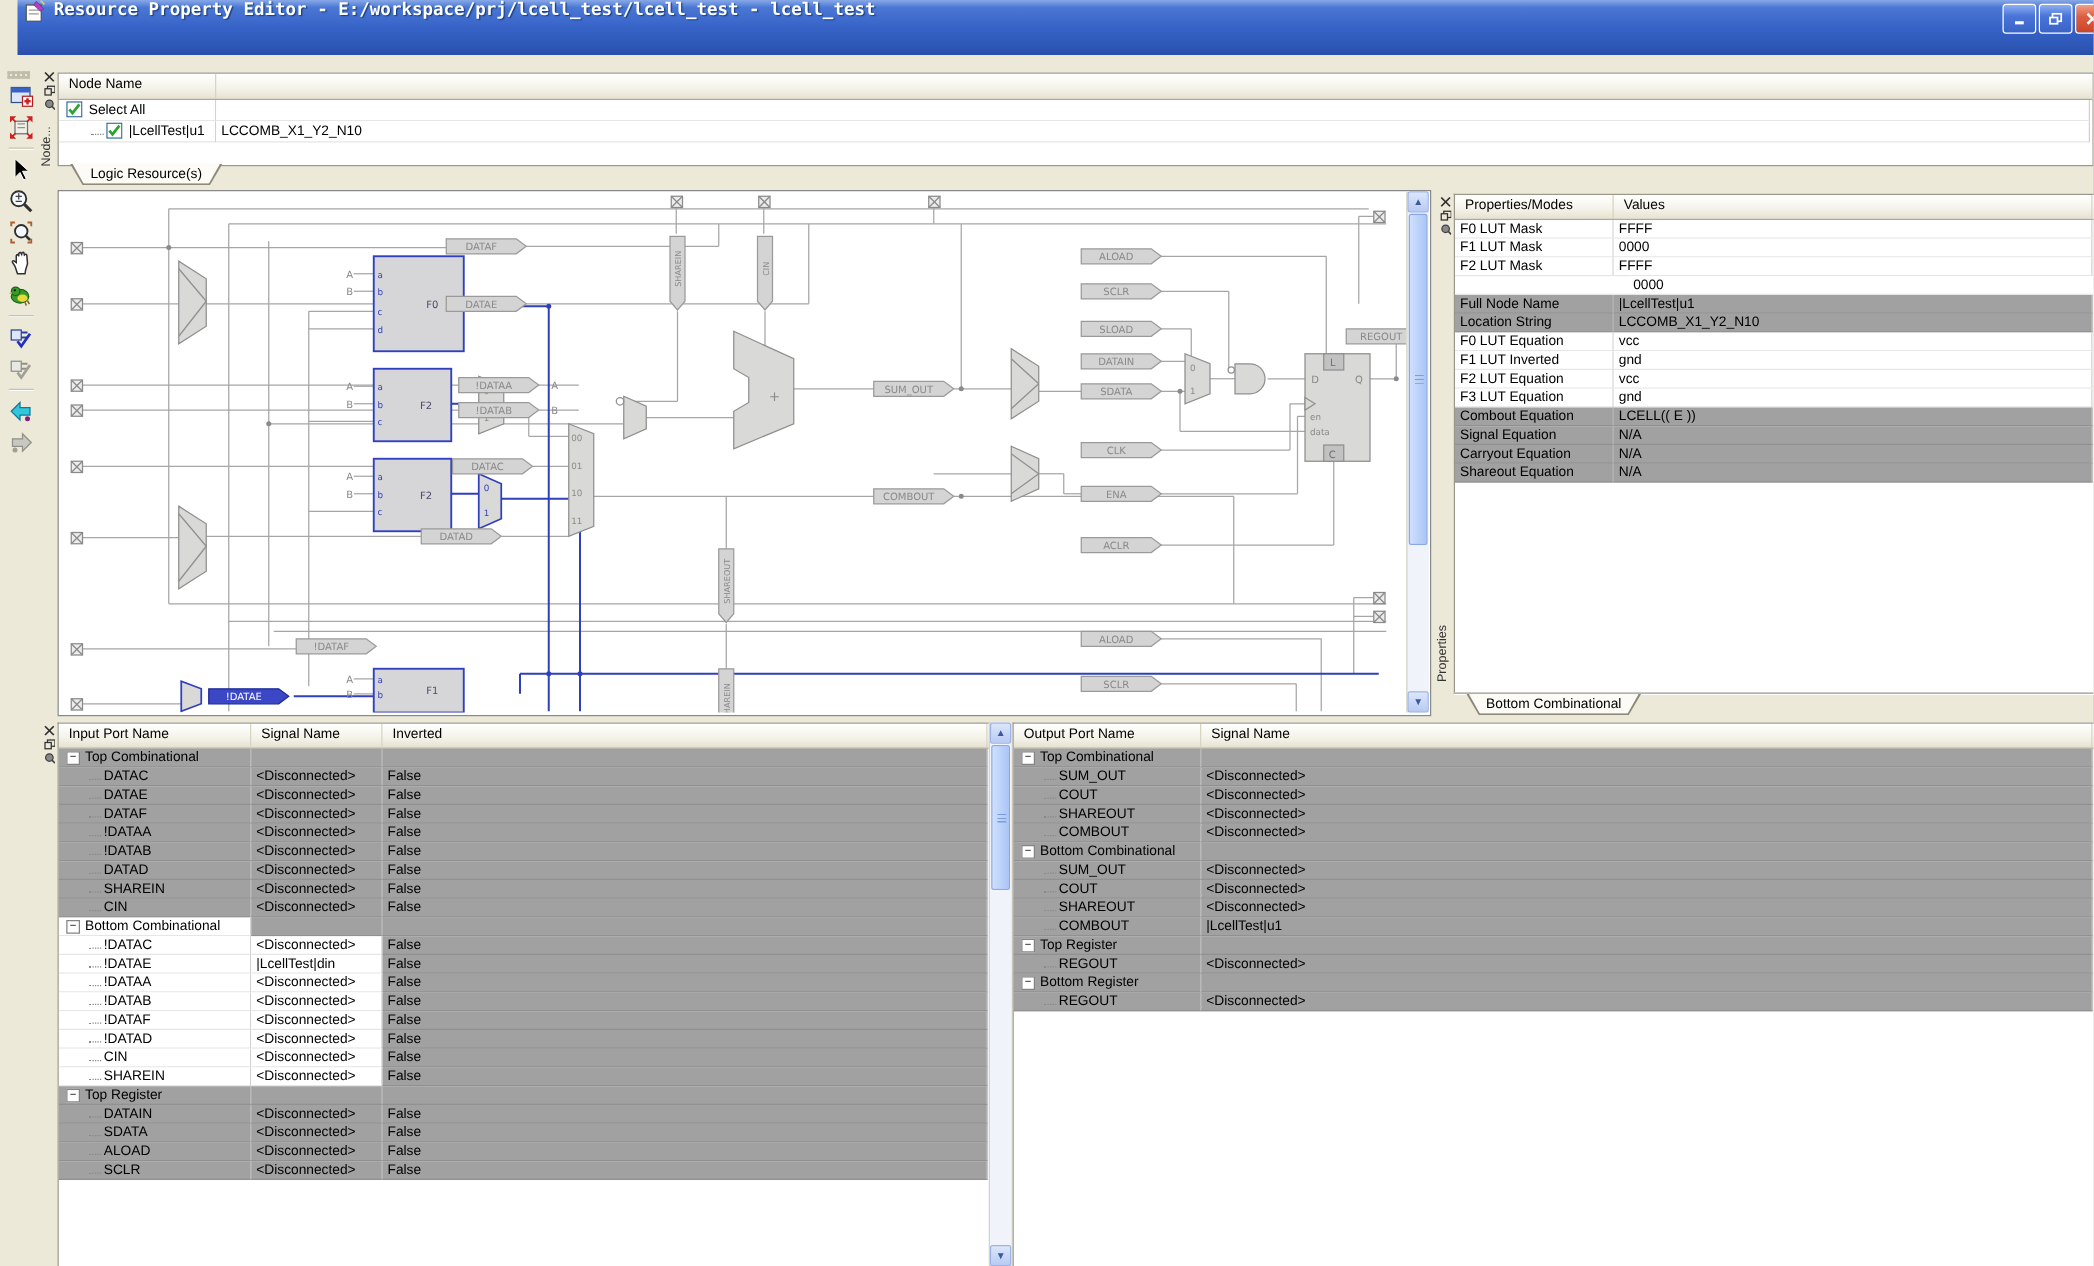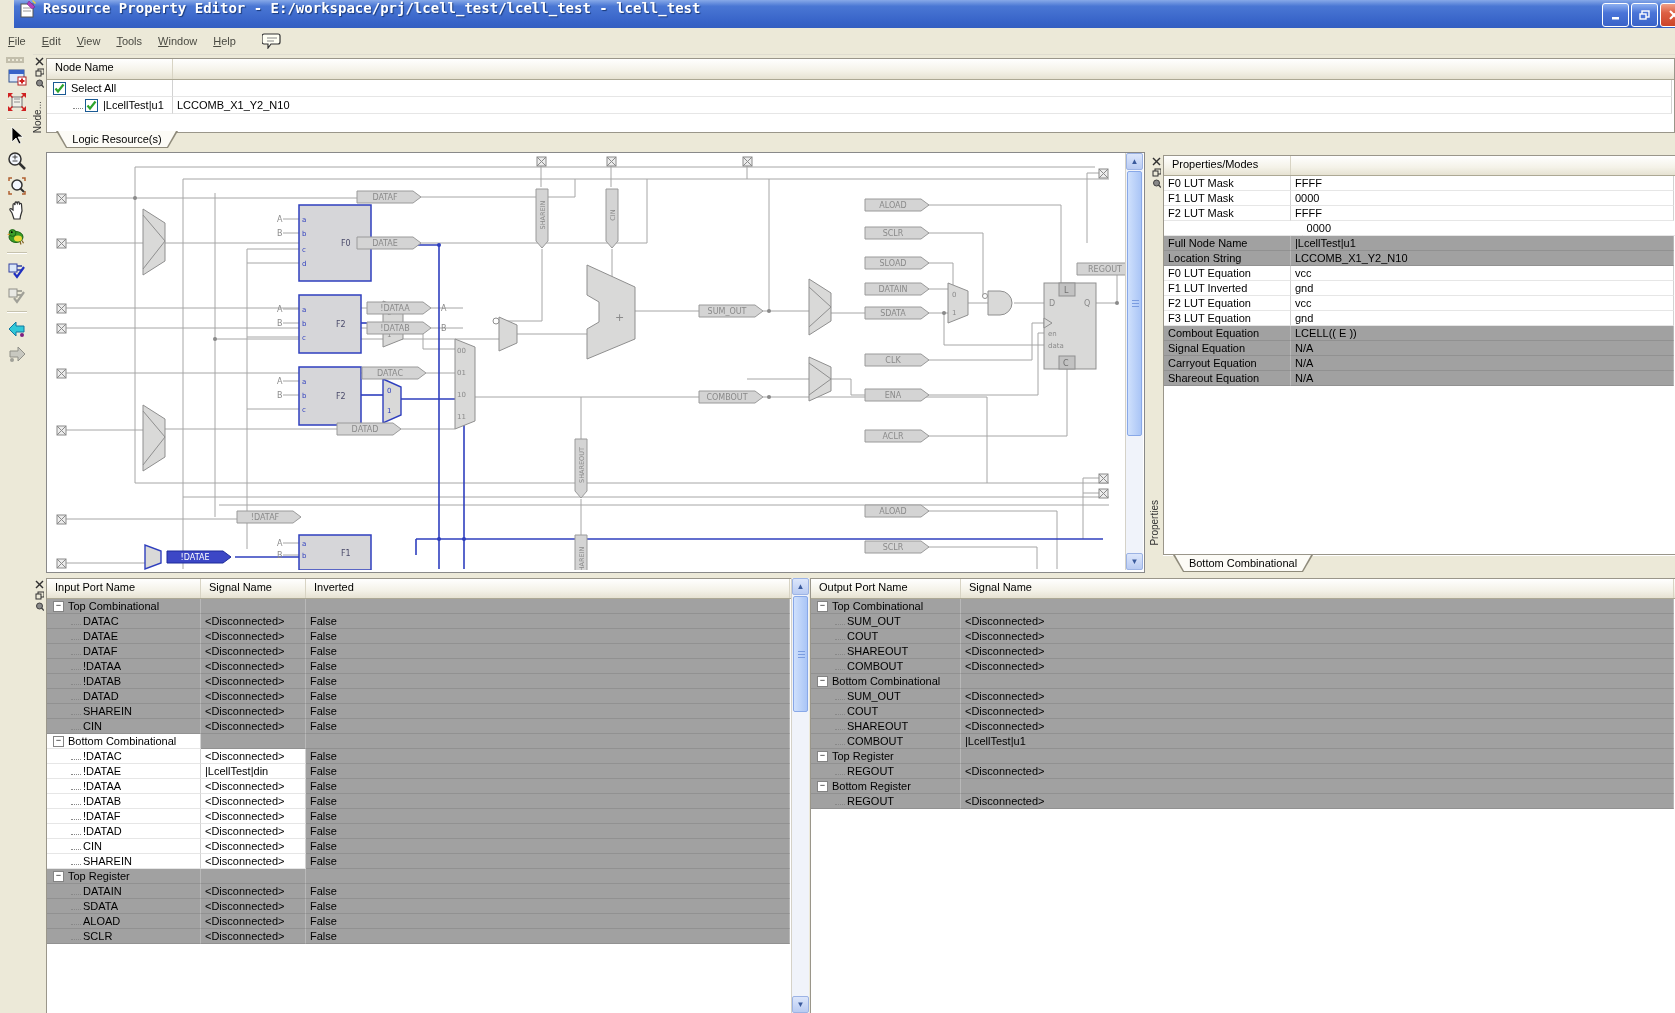--- a/index.html
+++ b/index.html
@@ -105,28 +105,20 @@
       </div>
       <div class="wbtn close">
         <svg width="10" height="10" viewBox="0 0 10 10">
           <line x1="1" y1="1" x2="9" y2="9" stroke="#fff" stroke-width="2"></line>
           <line x1="9" y1="1" x2="1" y2="9" stroke="#fff" stroke-width="2"></line>
           </svg>
       </div>
     </div>
   </div>
 
-  <div class="menubar">
-    <span id="menu-items"><span class="menu-item"><u>F</u>ile</span><span class="menu-item"><u>E</u>dit</span><span class="menu-item"><u>V</u>iew</span><span class="menu-item"><u>T</u>ools</span><span class="menu-item"><u>W</u>indow</span><span class="menu-item"><u>H</u>elp</span></span>
-    <svg width="20" height="16" viewBox="0 0 20 16" style="margin-left:18px">
-      <path d="M2 1 h14 a2 2 0 0 1 2 2 v6 a2 2 0 0 1 -2 2 h-7 l-3 4 v-4 h-4 a2 2 0 0 1 -2 -2 v-6 a2 2 0 0 1 2 -2 z" fill="#fffff4" stroke="#333" stroke-width="1.2"></path>
-      <line x1="5" y1="5" x2="15" y2="5" stroke="#888"></line>
-      <line x1="5" y1="8" x2="12" y2="8" stroke="#888"></line>
-    </svg>
-  </div>
 
   <div id="toolbar">
     <div class="grip"></div>
     <div id="toolbar-icons">
         <div class="tbtn">
           <svg width="22" height="22" viewBox="0 0 22 22">
             <rect x="3" y="4" width="15" height="12" fill="#dce8fa" stroke="#30508c"></rect>
             <rect x="3" y="4" width="15" height="4" fill="#3763c8"></rect>
             <rect x="12" y="11" width="8" height="8" fill="#fff" stroke="#b02020"></rect>
             <line x1="16" y1="12.5" x2="16" y2="17.5" stroke="#d02020" stroke-width="2"></line>
@@ -572,20 +564,21 @@
             <circle cx="4.5" cy="4" r="3" fill="#888" stroke="#404040"></circle>
             <line x1="6.5" y1="6" x2="9" y2="8.5" stroke="#404040" stroke-width="1.4"></line>
           </svg>
         </div>
       </div>
     <div class="vlabel" style="top:345px;">Properties</div>
   </div>
   <div class="tbl" id="props-table">
     <div class="hdr" id="props-hdr">
         <span class="hcell" style="width: 127px;">Properties/Modes</span>
+        <span class="hcell" style="width: 383px;">Values</span>
       </div>
     <div id="props-rows">
         <div class="row">
           <span class="cell white" style="width: 127px;">F0 LUT Mask</span>
           <span class="cell white" style="width: 383px;">FFFF</span>
         </div>
         <div class="row">
           <span class="cell white" style="width: 127px;">F1 LUT Mask</span>
           <span class="cell white" style="width: 383px;">0000</span>
         </div>

